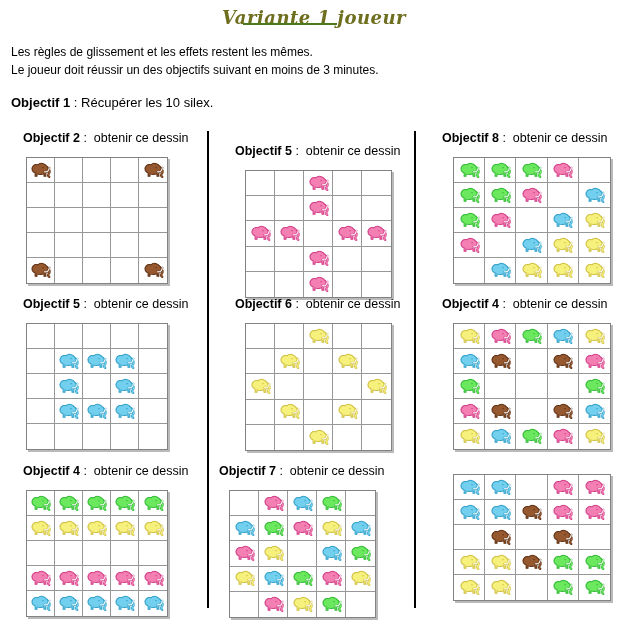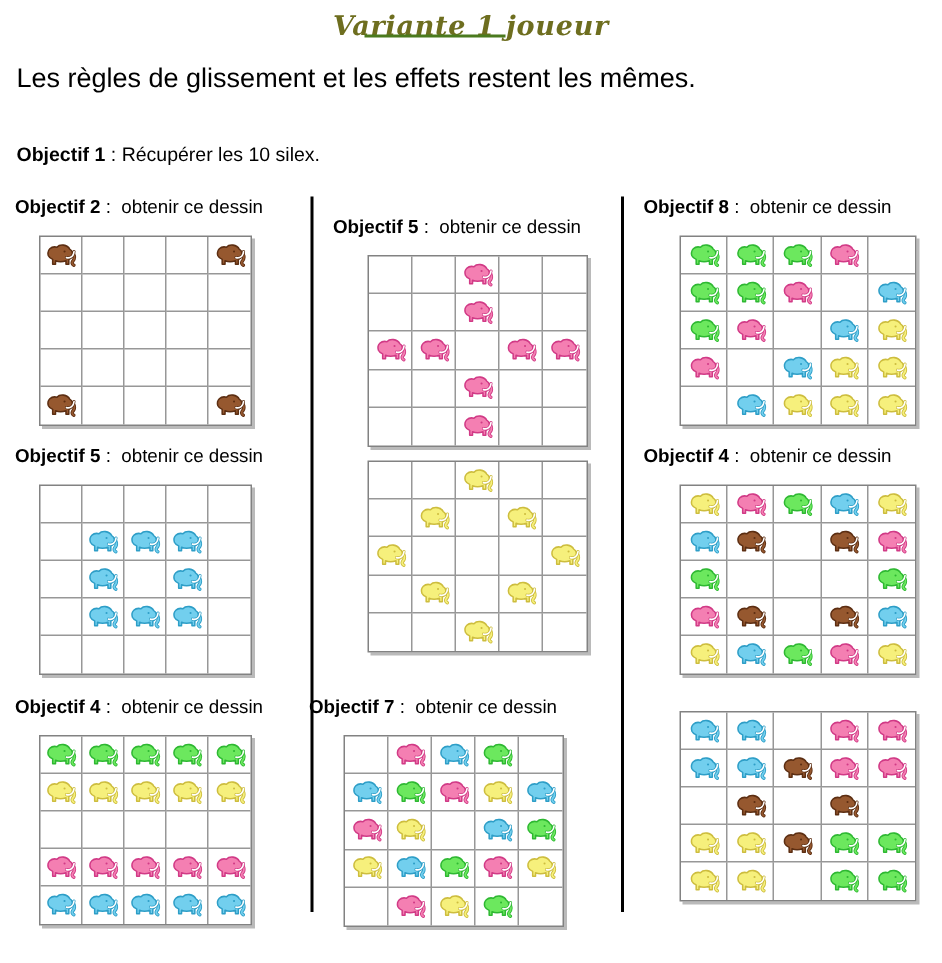--- a/index.html
+++ b/index.html
@@ -6,35 +6,35 @@
   body{width:628px;height:642px;background:#ffffff;font-family:"Liberation Sans",sans-serif;color:#000;}
   .page{position:relative;width:628px;height:642px;overflow:hidden;background:#fff;}
 
   
   .title{position:absolute;top:7px;left:0;right:0;text-align:center;
          font-family:"DejaVu Serif",serif;font-style:italic;font-weight:bold;
          font-size:18px;color:#6e6e1f;letter-spacing:.5px;}
   .title-line{position:absolute;top:23px;left:243px;width:94px;height:2px;background:#4a7a1e;}
 
   
-  .intro{position:absolute;top:44px;left:11px;font-size:18px;line-height:17.5px;}
+  .intro{position:absolute;top:44px;left:11px;font-size:12px;line-height:17.5px;}
   .obj1{position:absolute;top:95px;left:11px;font-size:13px;}
   .obj1 b, .obj-heading b{font-weight:bold;}
 
   
   .vline{position:absolute;top:131px;width:2px;height:477px;background:#000;}
   .d1{left:207px}
   .d2{left:414px}
 
   
   .obj{position:absolute;}
   .p0{left:10px;top:131px}.p1{left:10px;top:297px}.p2{left:10px;top:464px}
   .p3{left:222px;top:144px}.p4{left:222px;top:297px}.p5{left:206px;top:464px}
   .p6{left:429px;top:131px}.p7{left:429px;top:297px}.p8{left:429px;top:464px}
-  .obj-heading{font-size:12.5px;height:16px;white-space:pre;}
+  .obj-heading{font-size:12.5px;height:16px;white-space:pre;margin-left:13px;}
 
   .grid{display:grid;grid-template-columns:repeat(5,1fr);grid-template-rows:repeat(5,1fr);
         border:1.5px solid #828282;box-sizing:border-box;background:#fff;
         box-shadow:2px 2px 0 rgba(130,130,130,.55);}
   .colA .grid{width:142px;height:127px;margin:10px 0 0 16px;}
   .colB .grid{width:147px;height:128px;margin:10px 0 0 23px;}
   .colC .grid{width:158px;height:127px;margin:10px 0 0 24px;}
   .cell{border-right:1px solid #979797;border-bottom:1px solid #979797;
         display:flex;align-items:center;justify-content:center;overflow:hidden;}
   .cell:nth-child(5n){border-right:none;}
@@ -44,20 +44,21 @@
 </head>
 <body>
 
 <div class="page">
 
   <div class="title"><span>Variante</span><span> 1 joueur</span></div>
   <div class="title-line"></div>
 
   <div class="intro">
     <span>Les règles de glissement et les effets restent les mêmes.</span><br>
+    <span>Le joueur doit réussir un des objectifs suivant en moins de 3 minutes.</span>
   </div>
 
   <div class="obj1"><b>Objectif 1</b><span> : Récupérer les 10 silex.</span></div>
 
   <div class="vline d1"></div>
   <div class="vline d2"></div>
 
   <div class="obj colA p0">
     <div class="obj-heading"><b>Objectif 2</b><span> :  obtenir ce dessin</span></div>
     <div class="grid">
@@ -533,20 +534,21 @@
             <path d="M24 17 C 28.5 18, 31.5 15.5, 32 10.5" fill="none" stroke="#d13a86" stroke-width="3.2" stroke-linecap="round"></path>
             <path d="M24 17 C 28.5 18, 31.5 15.5, 32 10.5" fill="none" stroke="#ffffff" stroke-width="1.7" stroke-linecap="round"></path>
             <circle cx="22" cy="10.5" r="1.1" fill="#d13a86"></circle>
           </svg>
         </div>
         <div class="cell"></div>
         <div class="cell"></div>
       </div>
   </div>
   <div class="obj colB p4">
+    <div class="obj-heading"><b>Objectif 6</b><span> :  obtenir ce dessin</span></div>
     <div class="grid">
         <div class="cell"></div>
         <div class="cell"></div>
         <div class="cell">
           <svg width="23" height="19" viewBox="0 0 36 30">
             <path d="M28 11 C 33 12, 33.5 18, 30.5 21 C 29.6 22.4, 30 24, 31.8 25" fill="none" stroke="#cdbd3e" stroke-width="3.6" stroke-linecap="round"></path>
             <path d="M28 11 C 33 12, 33.5 18, 30.5 21 C 29.6 22.4, 30 24, 31.8 25" fill="none" stroke="#f6f07c" stroke-width="1.8" stroke-linecap="round"></path>
             <path d="M5 15 C 3 9, 8 4.5, 14 6 C 17 2.5, 25 3, 27.5 8 C 30.5 9.5, 31 13.5, 29 16.5 C 28.3 17.6, 27.6 18.3, 26.5 19 L 26.5 24 L 23.5 24 L 23.5 20.3 C 19.5 21.6, 16 21.6, 12.5 20.3 L 12.5 24 L 9.5 24 L 9.5 18.8 C 7.5 18, 5.8 16.8, 5 15 Z" fill="#f6f07c" stroke="#cdbd3e" stroke-width="1.6" stroke-linejoin="round"></path>
             <path d="M24 17 C 28.5 18, 31.5 15.5, 32 10.5" fill="none" stroke="#cdbd3e" stroke-width="3.2" stroke-linecap="round"></path>
             <path d="M24 17 C 28.5 18, 31.5 15.5, 32 10.5" fill="none" stroke="#ffffff" stroke-width="1.7" stroke-linecap="round"></path>

